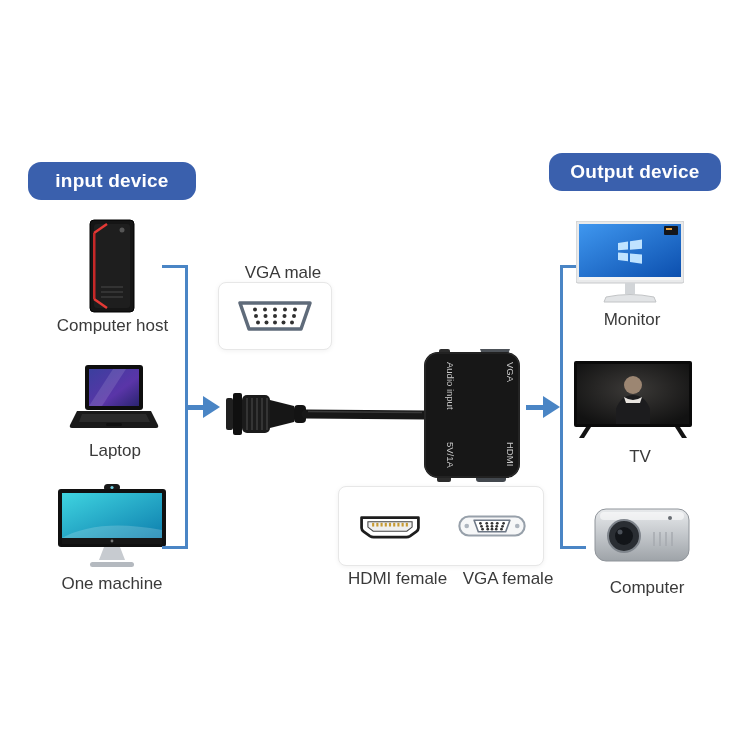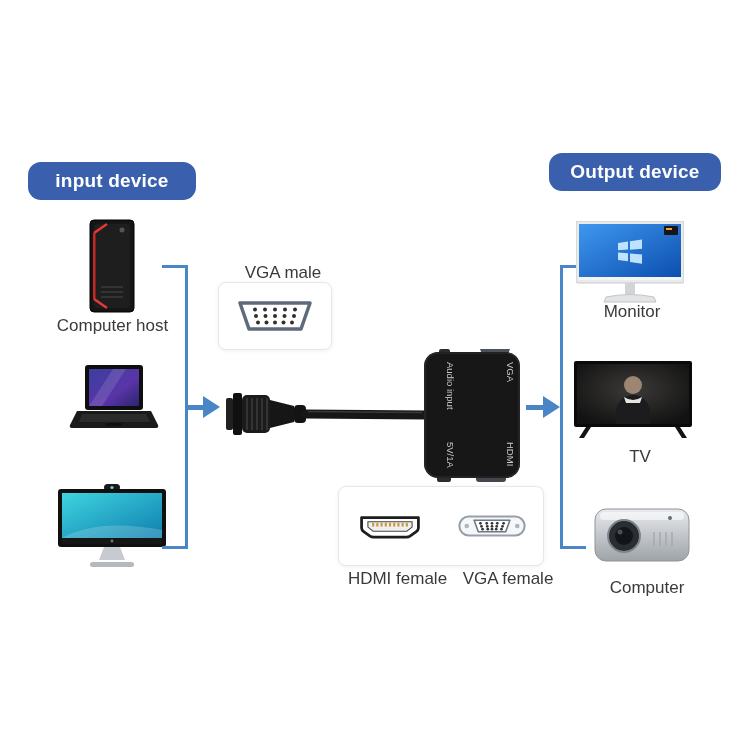--- a/index.html
+++ b/index.html
@@ -65,40 +65,42 @@
         </linearGradient>
       </defs>
       <rect x="17" y="1" width="58" height="45" rx="3" fill="#0e0e0e"></rect>
       <rect x="21" y="5" width="50" height="37" fill="url(#lapscr)"></rect>
       <path d="M21,42 L45,5 L58,5 L34,42 Z" fill="rgba(255,255,255,0.12)"></path>
       <path d="M9,47 h74 l7,14 q1,3 -2,3 H4 q-3,0 -2,-3 z" fill="#1a1a1a"></path>
       <path d="M14,50 h64 l4,8 H11 z" fill="#2b2b2b"></path>
       <rect x="38" y="59" width="16" height="3" rx="1.5" fill="#101010"></rect>
     </svg>
   </div>
+  <div class="dev-label" style="left:45px;top:441px;width:140px;">Laptop</div>
 
   <div class="illus" style="left:58px;top:484px;width:108px;height:86px;">
     <svg width="108" height="86" viewBox="0 0 108 86">
       <defs>
         <linearGradient id="aioscr" x1="0" y1="0" x2="1" y2="1">
           <stop offset="0" stop-color="#3fd4e0"></stop>
             <stop offset="1" stop-color="#0e7fae"></stop>
         </linearGradient>
       </defs>
       <rect x="46" y="0" width="16" height="7" rx="3.5" fill="#1a1a1a"></rect>
       <circle cx="54" cy="3.5" r="1.6" fill="#6fcfe0"></circle>
       <rect x="0" y="5" width="108" height="58" rx="3" fill="#101010"></rect>
       <rect x="4" y="9" width="100" height="45" fill="url(#aioscr)"></rect>
       <path d="M4,54 Q40,34 104,46 L104,54 Z" fill="rgba(255,255,255,0.18)"></path>
       <rect x="4" y="54" width="100" height="6" fill="#161616"></rect>
       <circle cx="54" cy="57" r="1.4" fill="#777"></circle>
       <path d="M46,63 h16 l5,13 h-26 z" fill="#c7cbd0"></path>
       <rect x="32" y="78" width="44" height="5" rx="2.5" fill="#b4b9bf"></rect>
     </svg>
   </div>
+  <div class="dev-label" style="left:32px;top:574px;width:160px;">One machine</div>
 
   <div class="line blue" style="left:162px;top:265px;width:26px;height:3px;"></div>
   <div class="line blue" style="left:185px;top:265px;width:3px;height:284px;"></div>
   <div class="line blue" style="left:162px;top:546px;width:26px;height:3px;"></div>
   <div class="line blue" style="left:186px;top:405px;width:17px;height:5px;"></div>
   <div class="tri-right" style="left:203px;top:396px;"></div>
 
   <div class="dev-label" style="left:228px;top:252px;width:110px;margin-top:11px;">VGA male</div>
   <div class="white-box" style="left:218px;top:282px;width:112px;height:66px;">
     <svg width="96" height="58" viewBox="0 0 96 58">
@@ -220,21 +222,21 @@
         <path d="M42,31.5 l10,0.8 v8 l-10,-1.4 z"></path>
         <path d="M54,32.6 l12,1 v9.2 l-12,-1.8 z"></path>
       </g>
       <rect x="88" y="5" width="14" height="9" rx="1" fill="#14161b"></rect>
       <rect x="90" y="7" width="6" height="2" fill="#e8a13c"></rect>
       <rect x="3" y="56" width="102" height="3" fill="#f4f4f4"></rect>
       <rect x="49" y="62" width="10" height="11" fill="#d2d5d8"></rect>
       <path d="M30,76 q24,-5 48,0 l2,5 H28 z" fill="#e2e4e6" stroke="#c2c4c6" stroke-width="1"></path>
     </svg>
   </div>
-  <div class="dev-label" style="left:582px;top:302px;width:100px;">Monitor</div>
+  <div class="dev-label" style="left:582px;top:310px;width:100px;">Monitor</div>
 
   <div class="illus" style="left:574px;top:361px;width:118px;height:82px;">
     <svg width="118" height="82" viewBox="0 0 118 82">
       <defs>
         <radialGradient id="tvscr" cx="0.5" cy="0.42" r="0.65">
           <stop offset="0" stop-color="#3c3a38"></stop>
             <stop offset="1" stop-color="#121212"></stop>
         </radialGradient>
       </defs>
       <rect x="0" y="0" width="118" height="66" rx="2" fill="#0a0a0a"></rect>

